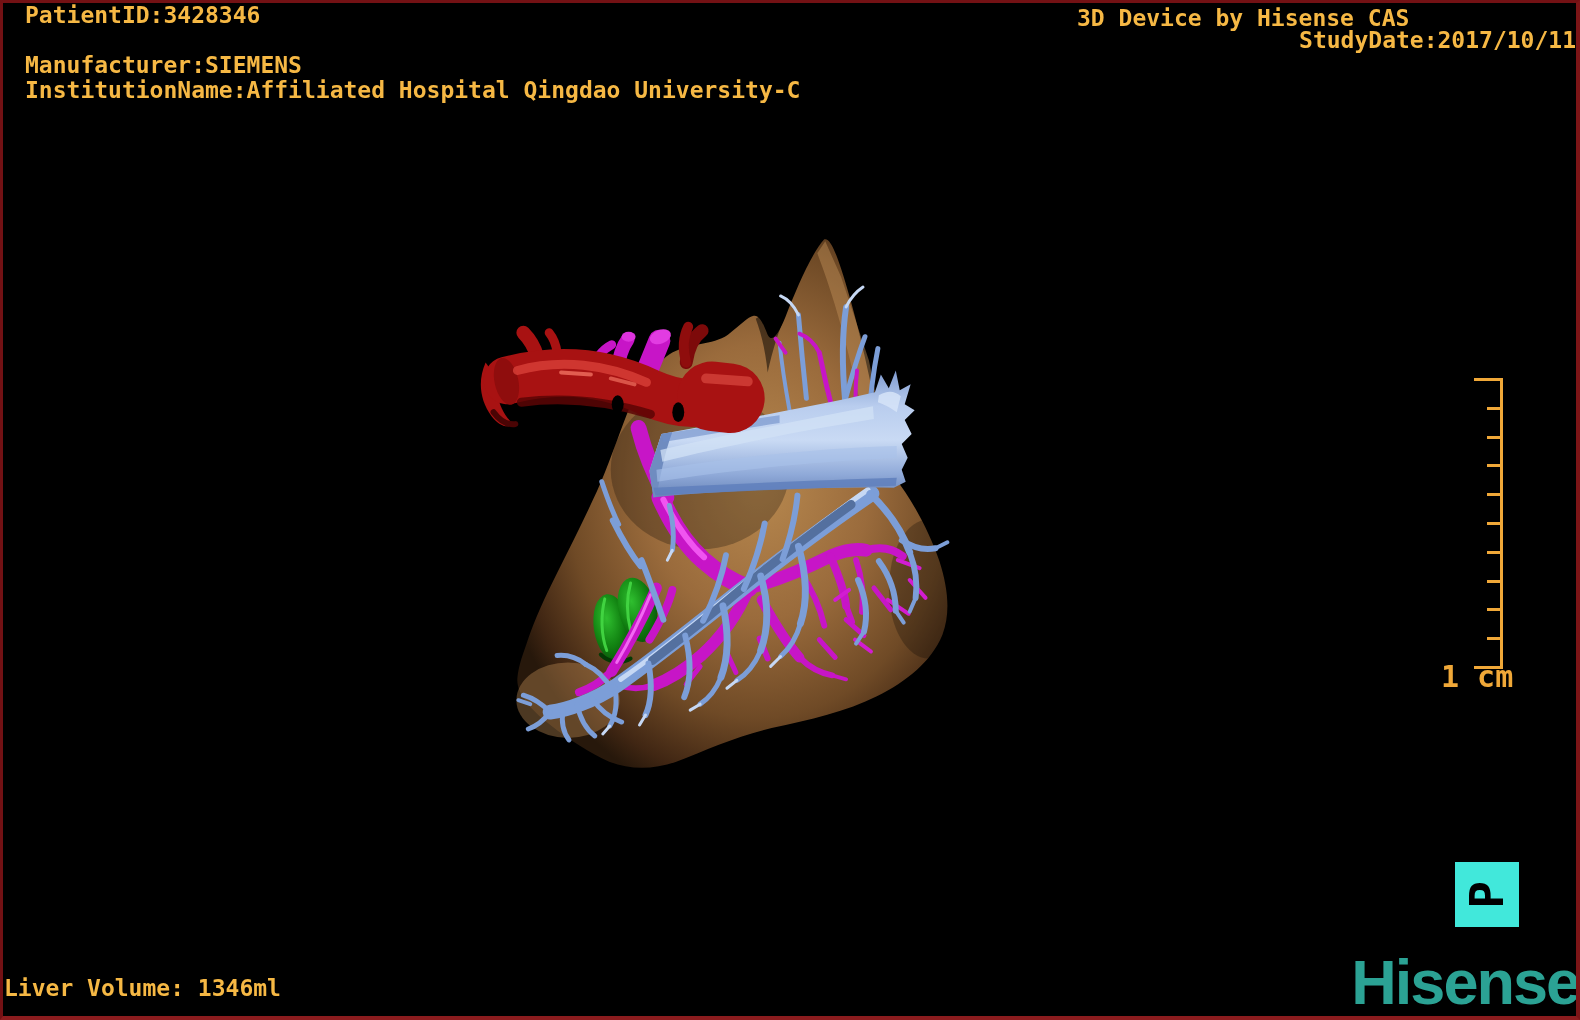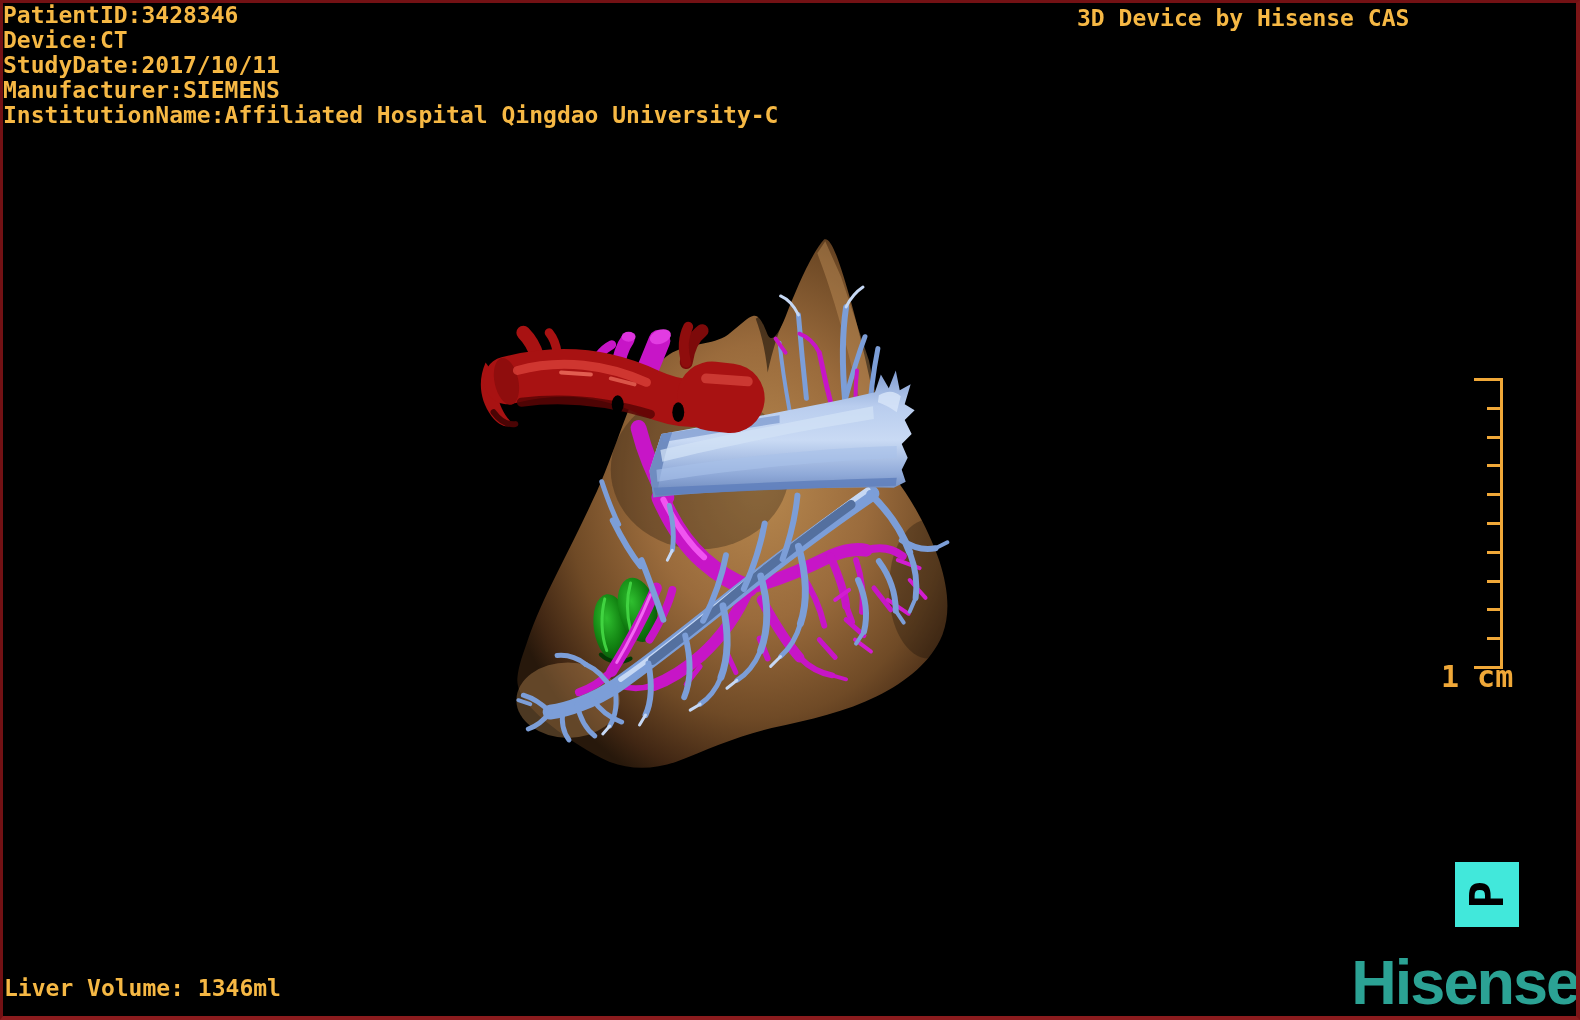--- a/index.html
+++ b/index.html
@@ -4,21 +4,21 @@
 <style>
   html,body{margin:0;padding:0;background:#000;}
   .stage{
     position:relative;width:1580px;height:1020px;background:#000;overflow:hidden;
     box-sizing:border-box;
     border-top:3px solid #731114;border-left:3px solid #731114;
     border-right:4px solid #7c1517;border-bottom:4px solid #8c1c1e;
     font-family:"DejaVu Sans Mono","Liberation Mono",monospace;
   }
   .meta{position:absolute;color:var(--info,#f6b844);font-weight:bold;font-size:23px;line-height:25px;white-space:pre;}
-  #patient-block{left:3px;top:3px;}
+  #patient-block{left:3px;top:3px;padding-left:22px;}
   #watermark{left:1074px;top:3px;}
   #liver-volume{left:1px;top:973px;}
   #scale-label{left:1438px;top:661px;font-size:30px;color:var(--scale,#f0a838);}
   #scalebar{position:absolute;left:1469px;top:375px;width:31px;height:291px;}
   #scalebar .sb-line{position:absolute;right:0;top:0;bottom:0;width:3px;background:var(--scale,#f0a838);}
   #scalebar .sb-tick{position:absolute;right:0;height:3px;background:var(--scale,#f0a838);}
   #orient-marker{
     position:absolute;left:1452px;top:859px;width:64px;height:65px;
     background:var(--marker,#41e8db);display:flex;align-items:center;justify-content:center;
   }
@@ -217,22 +217,21 @@
       <path class="v" stroke="#f07060" stroke-width="4" opacity="0.7" d="M610,378 l24,6"></path>
       <path class="v" stroke="#5c0505" stroke-width="9" opacity="0.85" d="M520,402 C565,396 610,402 650,414"></path>
       <path class="v" stroke="#4a0404" stroke-width="6" d="M492,412 C498,420 506,425 514,424"></path>
       <ellipse cx="617" cy="404" rx="6" ry="9" fill="#000"></ellipse>
       <ellipse cx="678" cy="412" rx="6" ry="10" fill="#000"></ellipse>
     </g>
   </svg>
 
   <div id="patient-block">
     <div class="meta" style="position:relative;">PatientID:3428346</div>
-    <div class="meta" style="position:relative;">Device:CT</div>
-    <div class="meta" style="position:relative;">StudyDate:2017/10/11</div>
+    <div class="meta" style="position:relative;text-align:right;">StudyDate:2017/10/11</div>
     <div class="meta" style="position:relative;">Manufacturer:SIEMENS</div>
     <div class="meta" style="position:relative;">InstitutionName:Affiliated Hospital Qingdao University-C</div>
   </div>
 
   <div class="meta" id="watermark">3D Device by Hisense CAS</div>
 
   <div id="scalebar">
     <div class="sb-line"></div>
   <div class="sb-tick" style="top: 0px; width: 29px;"></div>
       <div class="sb-tick" style="top: 29px; width: 16px;"></div>

